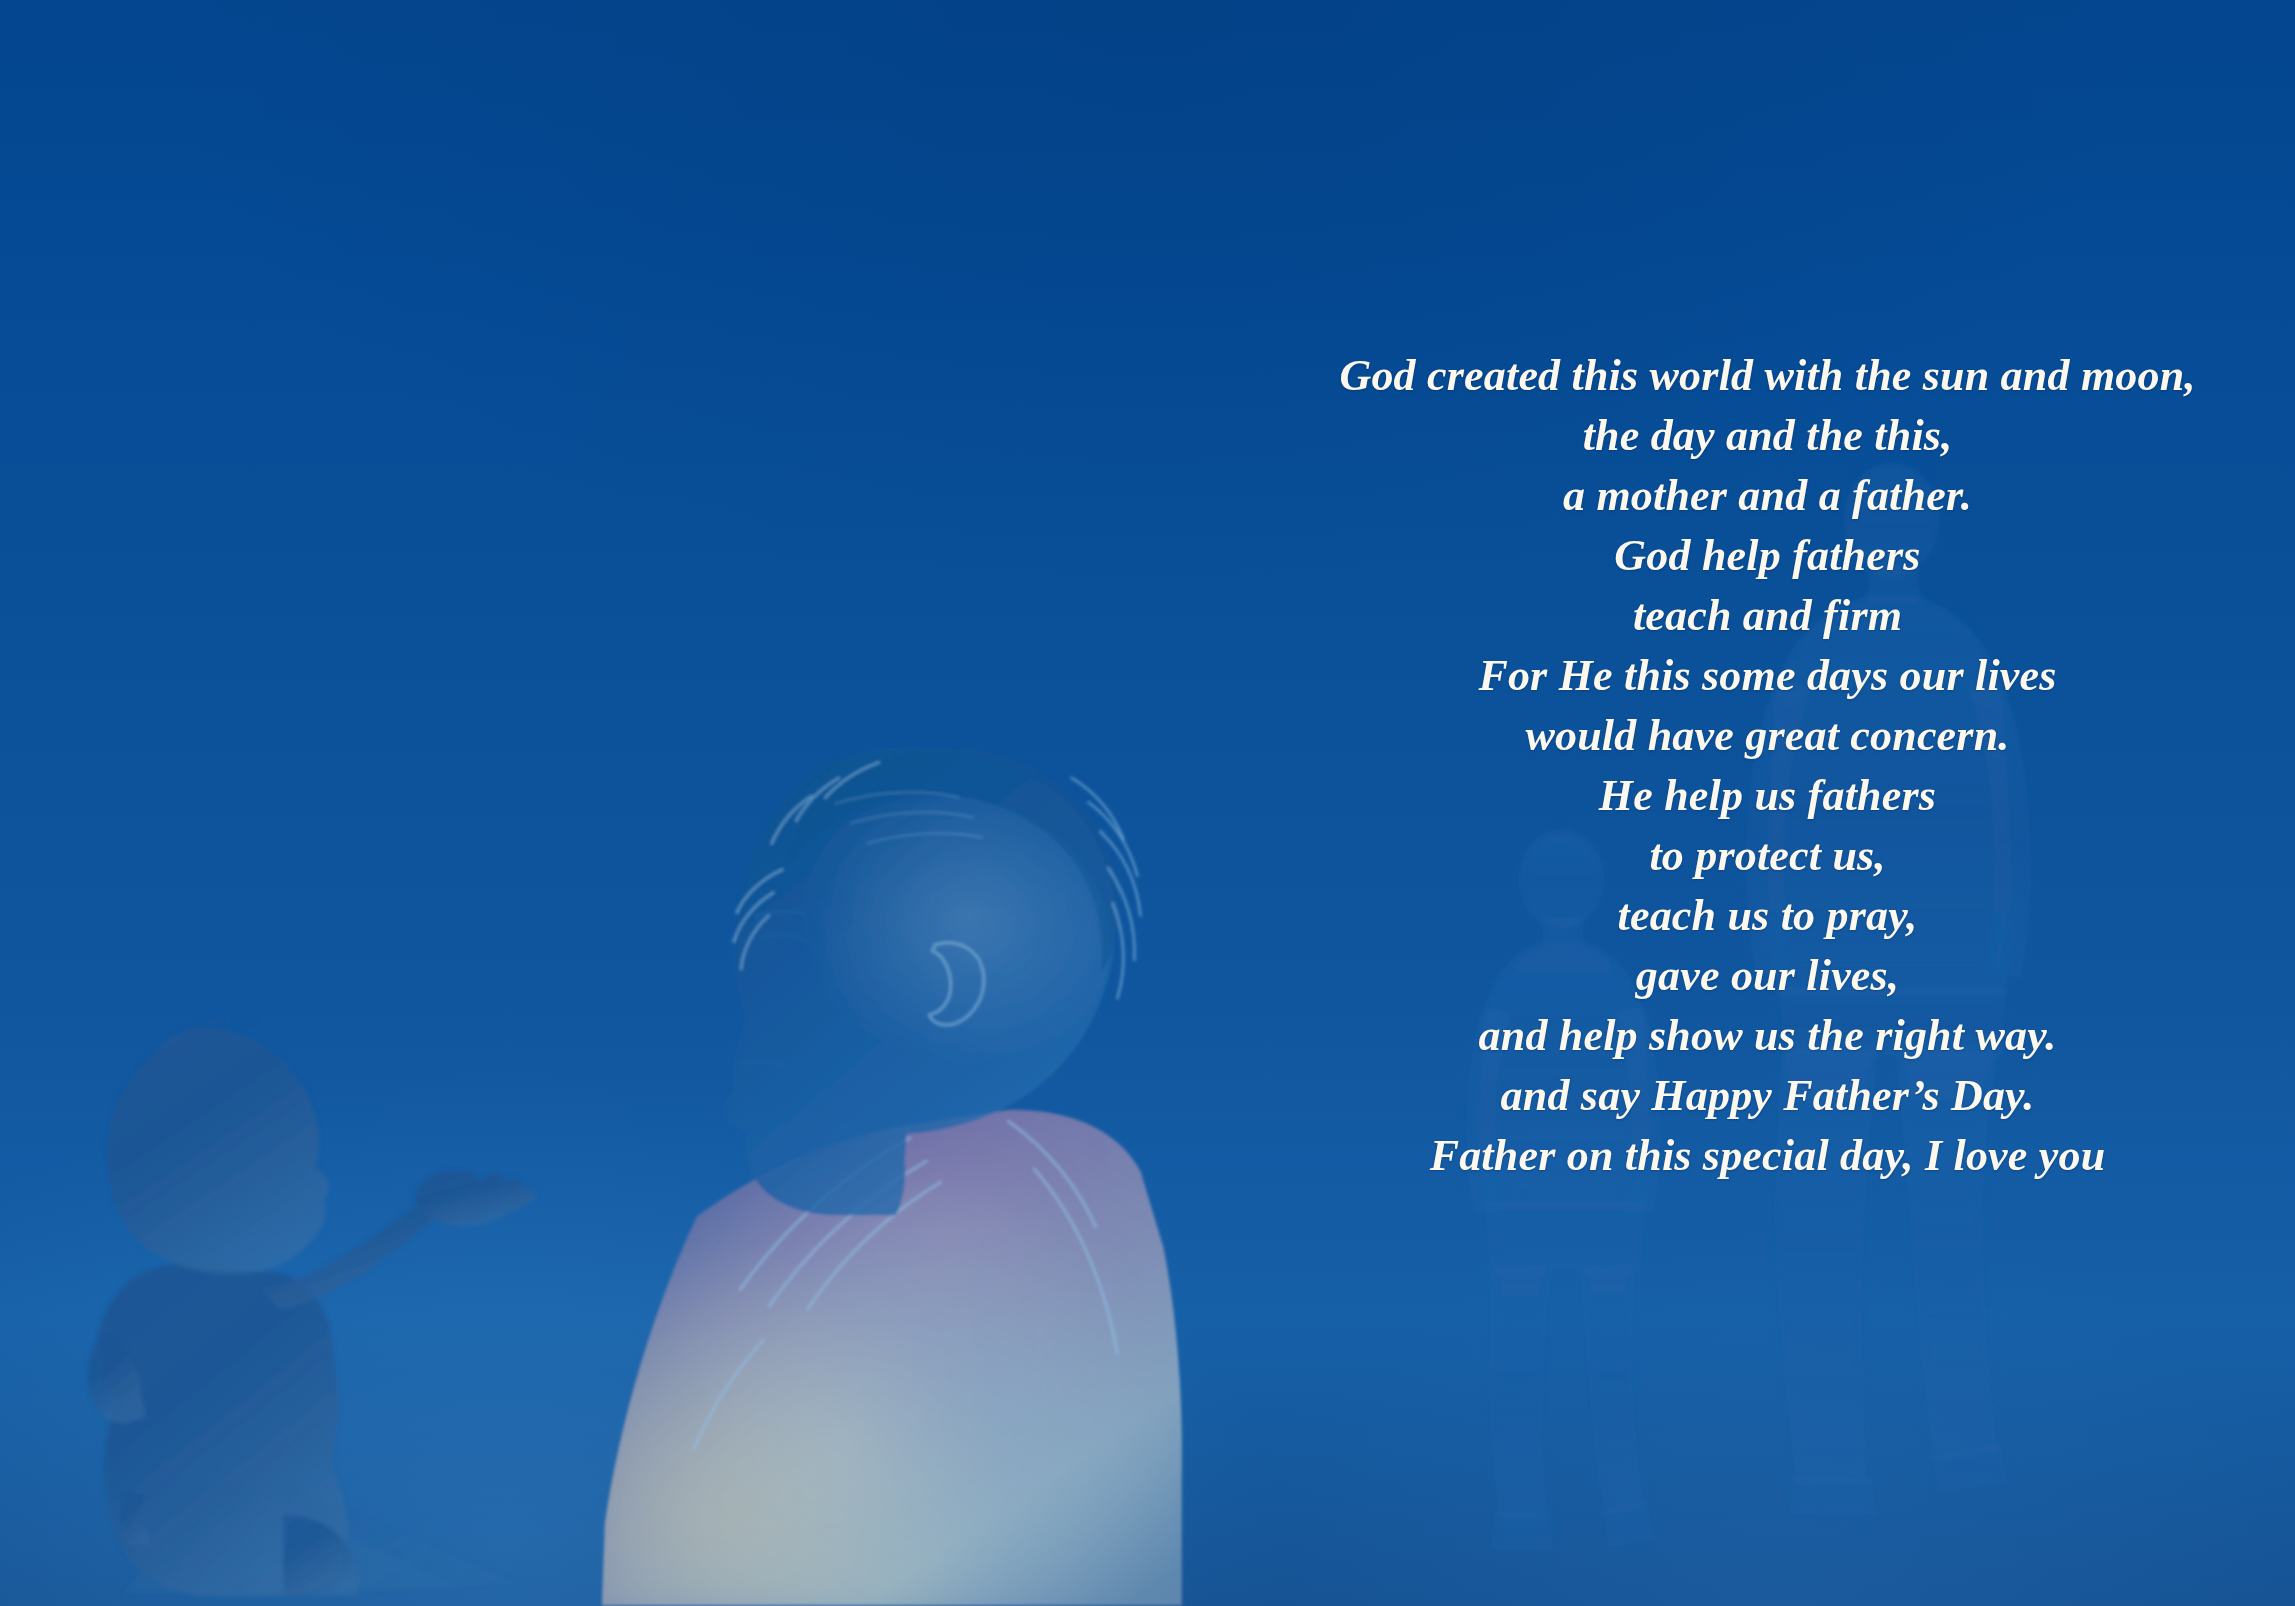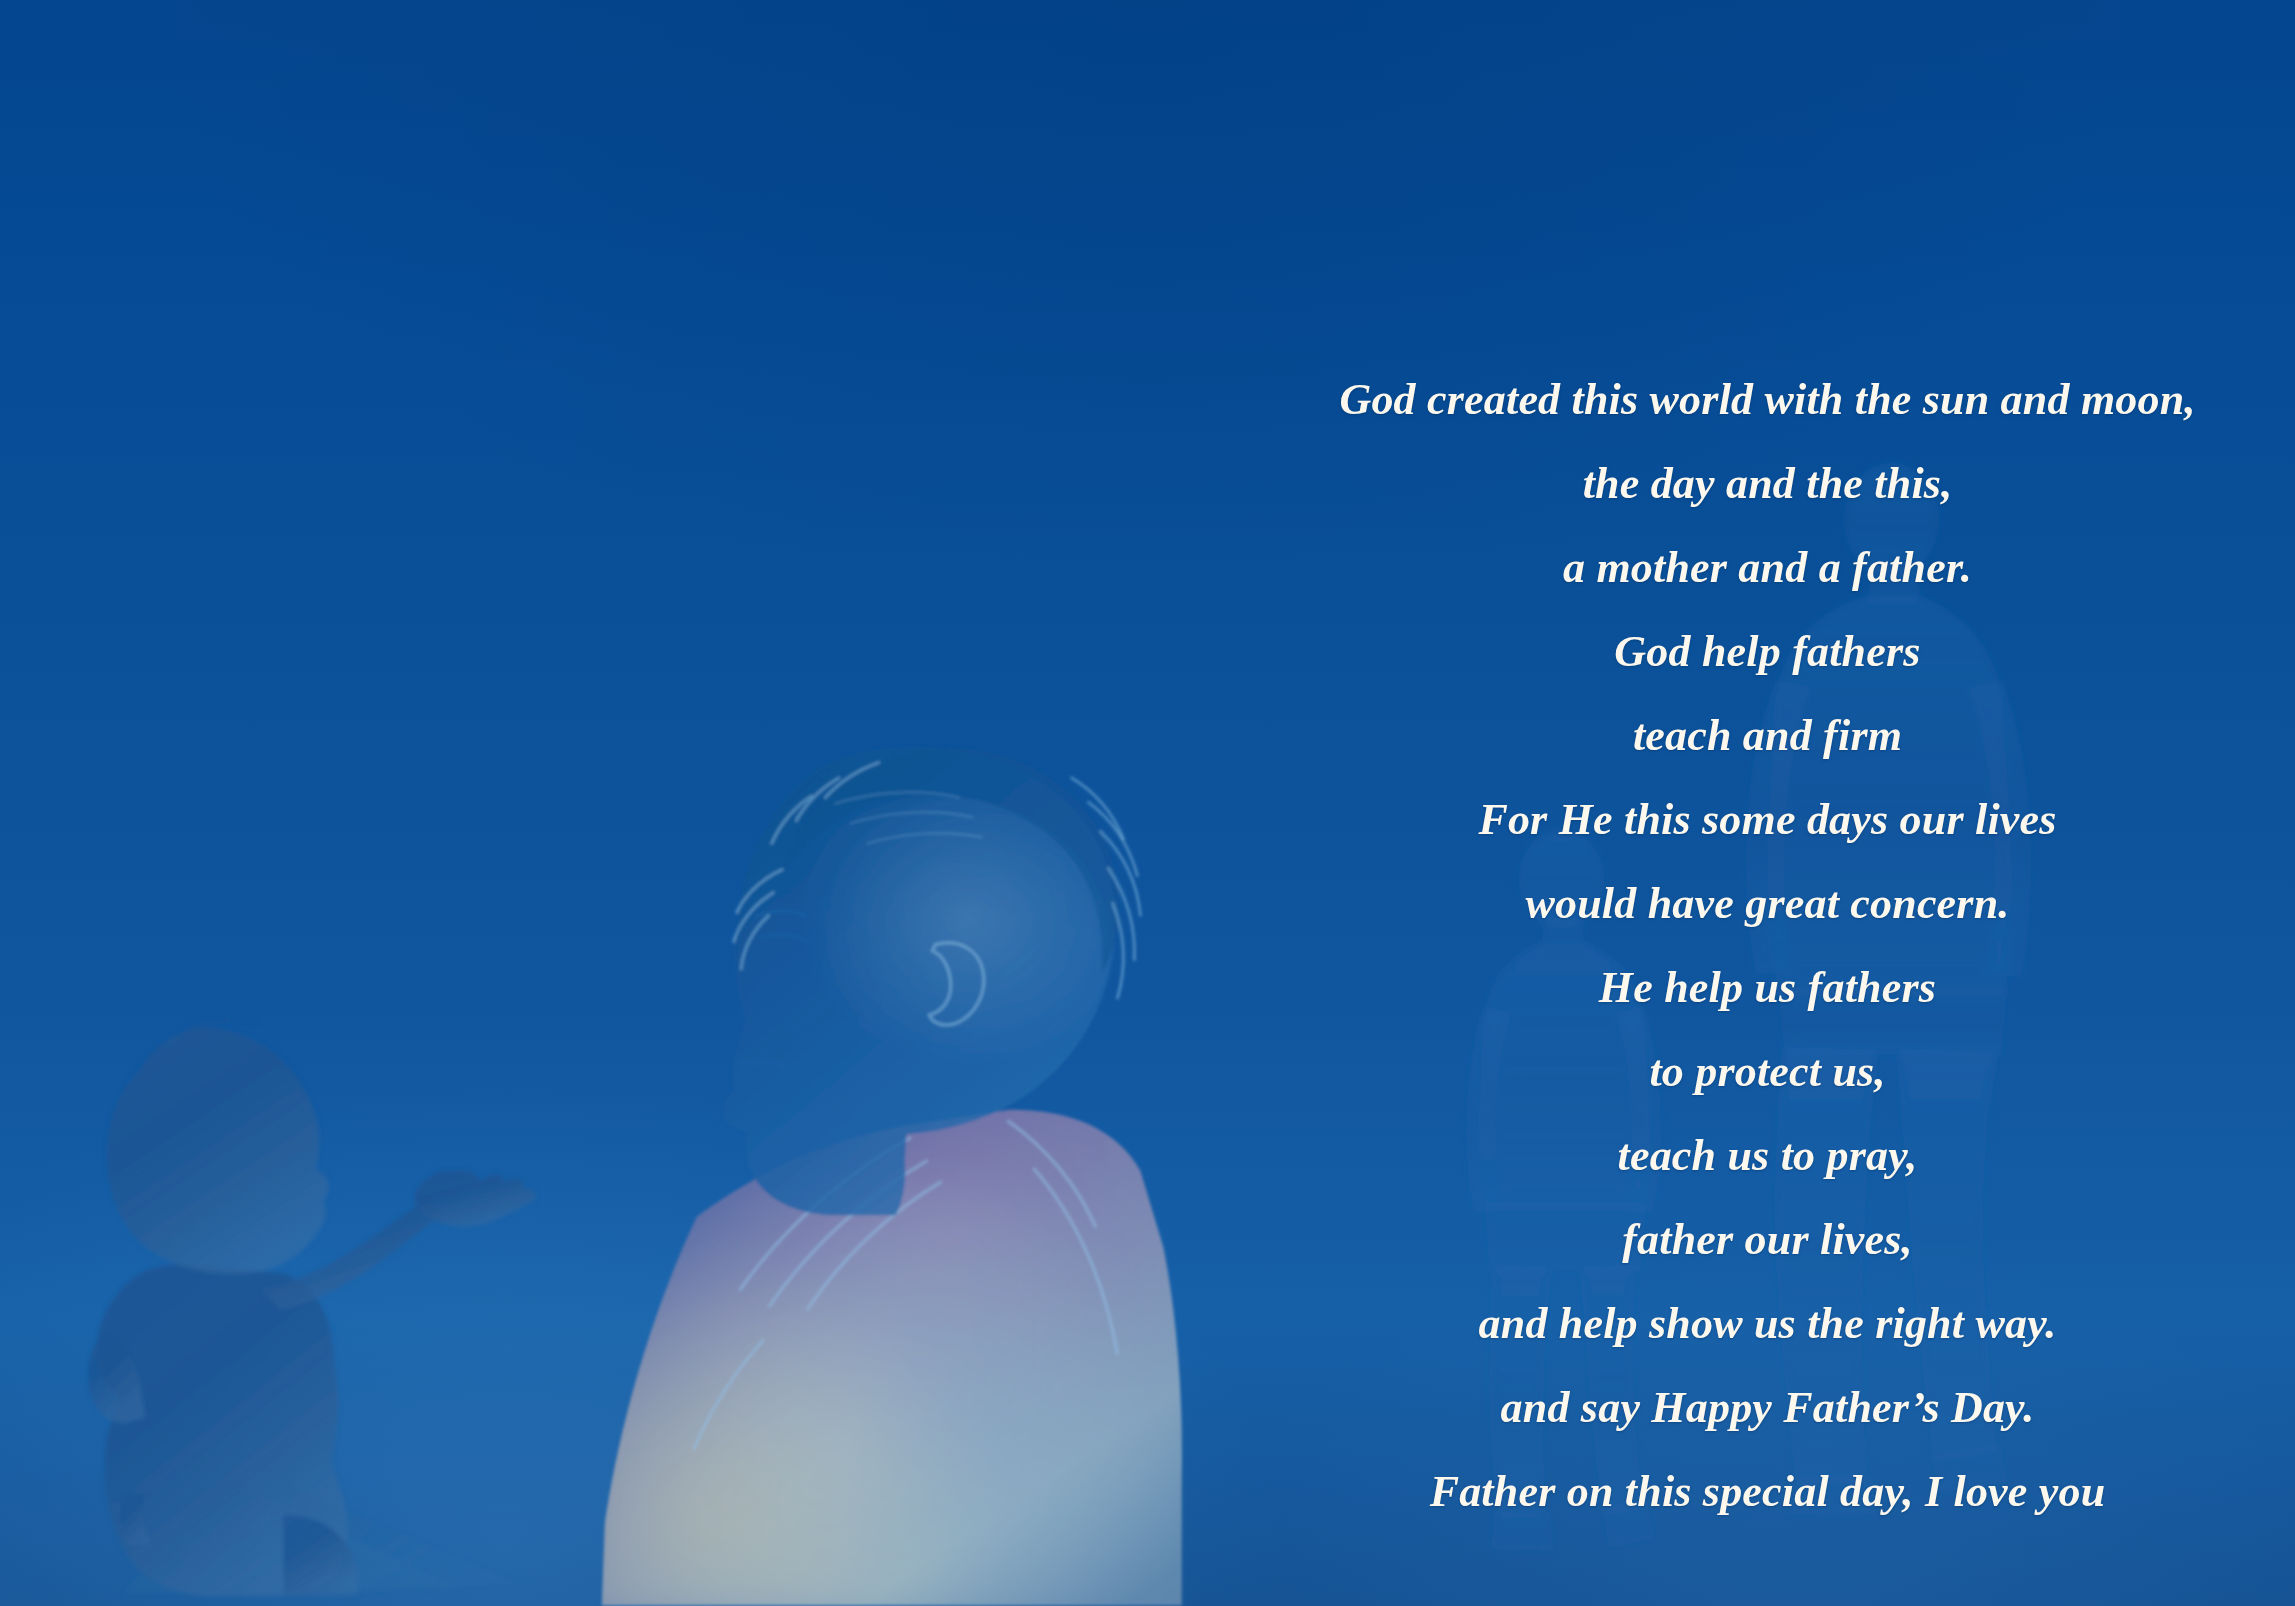--- a/index.html
+++ b/index.html
@@ -60,21 +60,20 @@
   .poem-line {
     display: block;
     font-style: italic;
     font-weight: bold;
     font-size: 44px;
     line-height: 60px;
     color: #fdf8ee;
     white-space: nowrap;
     letter-spacing: 0.2px;
     text-shadow: 0 0.8px 2.3px rgba(2,40,85,0.38);
-    margin-top: 24px;
   }
 </style>
 </head>
 <body>
 
 <div id="card">
 
   <div class="bg-base"></div>
   <div class="bg-glow"></div>
 
@@ -435,20 +434,20 @@
     <span class="poem-line">God created this world with the sun and moon,</span>
     <span class="poem-line">the day and the this,</span>
     <span class="poem-line">a mother and a father.</span>
     <span class="poem-line">God help fathers</span>
     <span class="poem-line">teach and firm</span>
     <span class="poem-line">For He this some days our lives</span>
     <span class="poem-line">would have great concern.</span>
     <span class="poem-line">He help us fathers</span>
     <span class="poem-line">to protect us,</span>
     <span class="poem-line">teach us to pray,</span>
-    <span class="poem-line">father our lives,</span>
+    <span class="poem-line">gave our lives,</span>
     <span class="poem-line">and help show us the right way.</span>
     <span class="poem-line">and say Happy Father’s Day.</span>
     <span class="poem-line">Father on this special day, I love you</span>
   </div>
 
 </div>
 
 
 </body></html>

